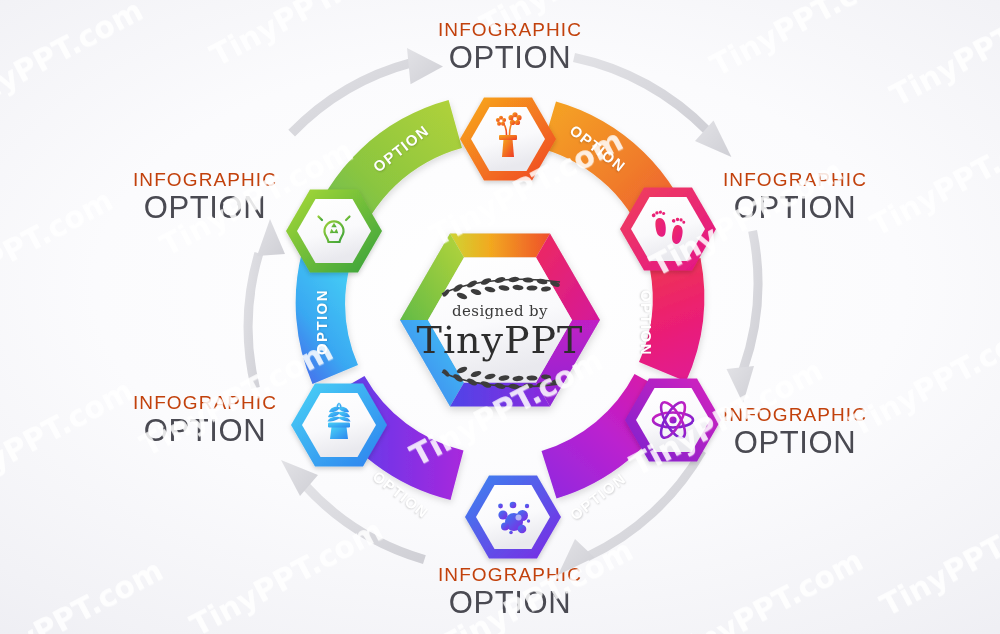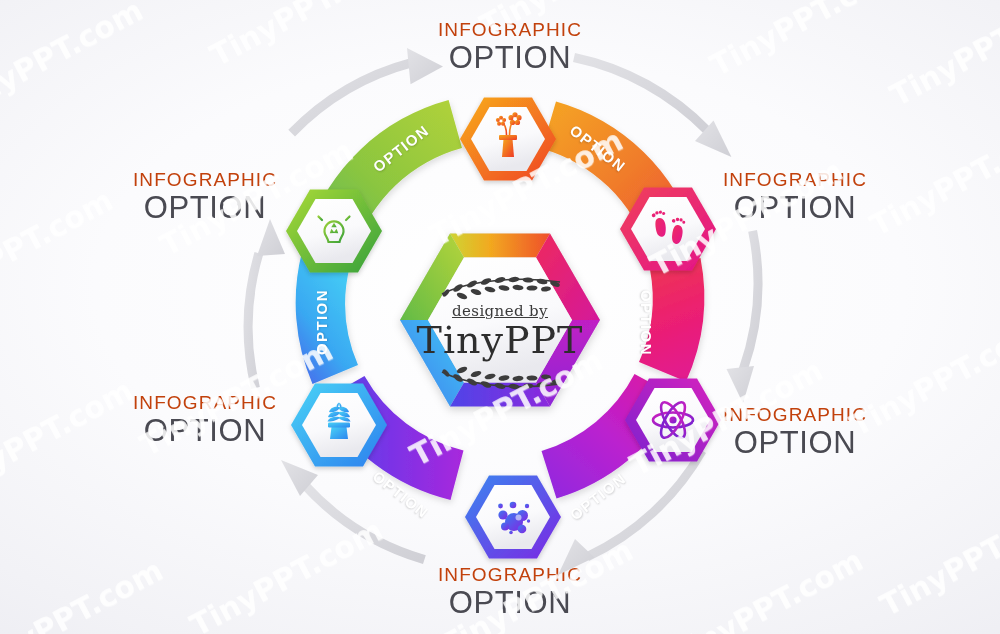--- a/index.html
+++ b/index.html
@@ -45,21 +45,21 @@
     position:absolute;z-index:22;color:#fff;font-weight:bold;
     font-size:15px;letter-spacing:1.4px;
     font-family:"Liberation Sans", sans-serif;
     text-shadow:0 1px 2px rgba(0,0,0,.18);
     white-space:nowrap;user-select:none;
   }
 
   
   .logo-wrap{position:absolute;z-index:25;text-align:center;user-select:none;}
   .logo-by{
-    font-family:"DejaVu Serif", serif;font-size:15px;color:#3a3a3a;letter-spacing:.4px;text-decoration:underline;
+    font-family:"DejaVu Serif", serif;font-size:15px;color:#3a3a3a;letter-spacing:.4px;
   }
   .logo-name{
     font-family:"DejaVu Serif", serif;font-size:38px;color:#2e2e2e;
     letter-spacing:1px;margin-top:-2px;
   }
 </style>
 </head>
 <body>
 
 <div id="stage">

